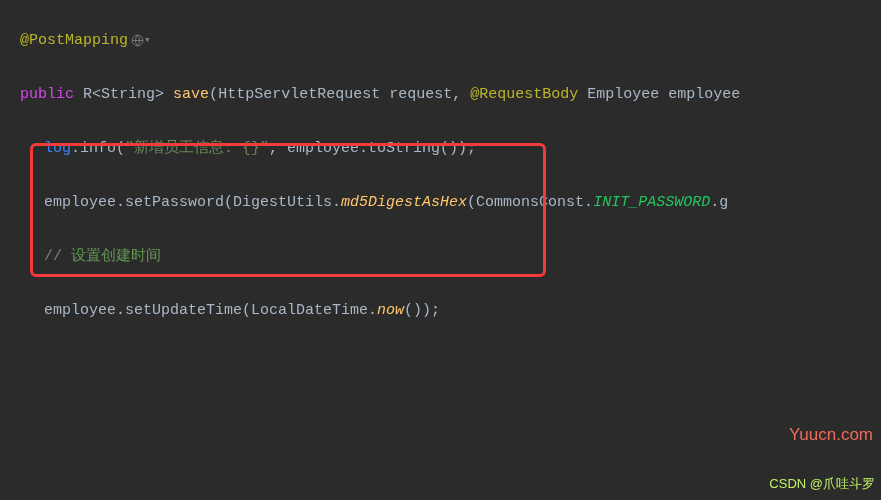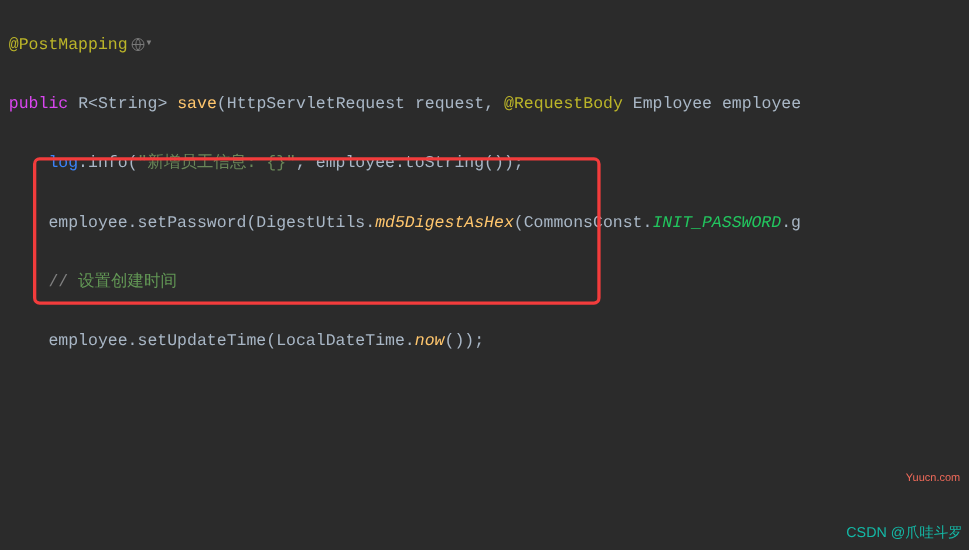--- a/index.html
+++ b/index.html
@@ -1,35 +1,35 @@
 <!DOCTYPE html>
 <html><head>
 <meta charset="utf-8">
 <style>
   html,body{margin:0;padding:0;background:#2b2b2b;color:#a9b7c6;font-family:Consolas,"Courier New",monospace;font-size:15px;line-height:27px;-webkit-font-smoothing:antialiased;width:881px;height:500px;overflow:hidden;position:relative}
   .editor{white-space:pre;padding:0;position:relative}
-  .line{padding-left:8px}
+  .line{padding-left:20px}
   .ind1{padding-left:44px}
   .ann{color:#bbb529}
   .kw{color:#d946ef}
   .type{color:#a9b7c6}
   .method{color:#ffc66d}
   .italic{font-style:italic}
   .static-field{color:#22c55e;font-style:italic}
   .str{color:#6a8759}
   .comment{color:#808080}
   .cj-comment{color:#629755}
   .punc{color:#a9b7c6}
   .logvar{color:#3b82f6;}
   .redbox{position:absolute;border:3px solid #f23c3c;border-radius:6px;left:30px;top:143px;width:510px;height:128px;pointer-events:none}
   .globe-icon{display:inline-flex;align-items:center;justify-content:center;width:14px;height:14px;vertical-align:middle;margin-left:2px}
   .globe-icon svg{stroke:#7f7f7f;fill:none}
   .chev{color:#7f7f7f;font-size:11px;vertical-align:middle}
-  .watermark{position:absolute;right:8px;bottom:52px;color:#f06a5a;font-weight:normal;font-family:Arial,sans-serif;font-size:10px;letter-spacing:0}
-  .csdn{position:absolute;right:6px;bottom:3px;color:#14b8a6;font-family:Arial,"Microsoft YaHei",sans-serif;font-size:13px}
+  .watermark{position:absolute;right:8px;bottom:52px;color:#f06a5a;font-weight:normal;font-family:Arial,sans-serif;font-size:17px;letter-spacing:0}
+  .csdn{position:absolute;right:6px;bottom:3px;color:#bef264;font-family:Arial,"Microsoft YaHei",sans-serif;font-size:13px}
 </style>
 </head>
 <body>
 
 <div class="editor">
 <div class="line"><span class="ann">@PostMapping</span><span class="globe-icon"><svg width="13" height="13" viewBox="0 0 24 24" stroke-width="1.6">
           <circle cx="12" cy="12" r="10"></circle>
           <path d="M2 12h20"></path>
           <path d="M12 2a15 15 0 0 1 0 20a15 15 0 0 1 0-20"></path>
         </svg></span><span class="chev">▾</span></div>

